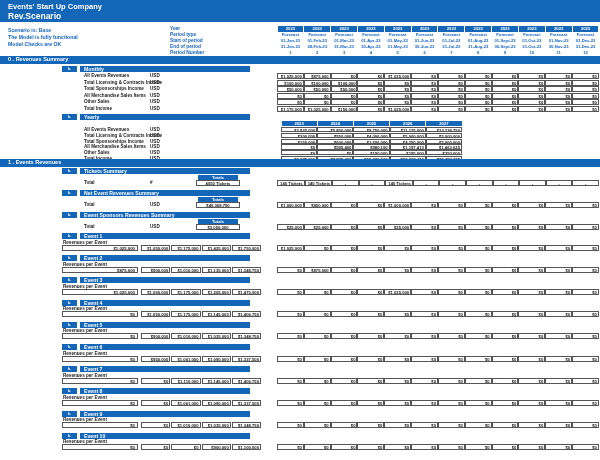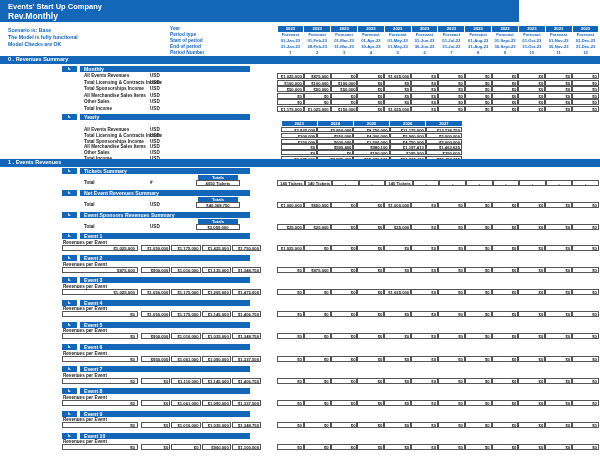--- a/index.html
+++ b/index.html
@@ -1,20 +1,20 @@
 <!DOCTYPE html>
 <html><head>
 <meta charset="utf-8">
 <style>
   html,body{margin:0;padding:0;}
   body{width:600px;height:460px;background:#fff;position:relative;overflow:hidden;
        font-family:"Liberation Sans",sans-serif;-webkit-font-smoothing:antialiased;}
   .abs{position:absolute;}
   
-  .titlebar{left:0;top:0;width:519px;height:22px;background:#1466b8;}
+  .titlebar{left:0;top:0;width:600px;height:22px;background:#1466b8;}
   .companyTitle{left:8px;top:2px;font-size:7.5px;font-weight:bold;color:#fff;}
   .sheetTitle{left:8px;top:11px;font-size:8.5px;font-weight:bold;color:#fff;}
   
   .statline{left:8px;font-size:5.2px;font-weight:bold;color:#1565c0;white-space:nowrap;}
   
   .plabel{left:170px;width:100px;font-size:4.8px;font-weight:bold;color:#1565c0;white-space:nowrap;}
   .g12{left:277px;width:322px;display:flex;}
   .g5{left:281px;width:181px;display:flex;}
   .pcell{flex:1;font-size:4.2px;font-weight:bold;color:#1565c0;text-align:center;line-height:5.5px;white-space:nowrap;overflow:hidden;}
   .ychip{flex:1;background:#1466b8;color:#fff;font-size:4.2px;font-weight:bold;text-align:center;line-height:5.5px;margin:0 .5px;}
@@ -36,21 +36,21 @@
   .tbox{left:196px;width:44px;height:6px;border:0.5px solid #555;background:#fff;font-size:4.2px;font-weight:bold;color:#111;text-align:center;line-height:5.2px;box-sizing:border-box;white-space:nowrap;}
   .widebox{left:62px;width:76px;height:6px;border:0.5px solid #555;background:#fff;font-size:4.3px;font-weight:bold;color:#111;text-align:right;padding-right:2px;line-height:5.2px;box-sizing:border-box;}
   .g4{left:141px;width:120px;display:flex;gap:1px;}
   .sublabel{position:absolute;left:63px;font-size:4.6px;font-weight:bold;color:#1a1a1a;white-space:nowrap;line-height:5px;}
 </style>
 </head>
 <body>
 
 <div class="abs titlebar">
   <div class="abs companyTitle">Events' Start Up Company</div>
-  <div class="abs sheetTitle">Rev.Monthly</div>
+  <div class="abs sheetTitle">Rev.Scenario</div>
 </div>
 
 <div class="abs statline" style="top:27px">Scenario is: Base</div>
 <div class="abs statline" style="top:34px">The Model is fully functional</div>
 <div class="abs statline" style="top:41px">Model Checks are OK</div>
 
 <div class="abs plabel" style="top:26px">Year</div>
 <div class="abs plabel" style="top:32px">Period type</div>
 <div class="abs plabel" style="top:38px">Start of period</div>
 <div class="abs plabel" style="top:44px">End of period</div>

